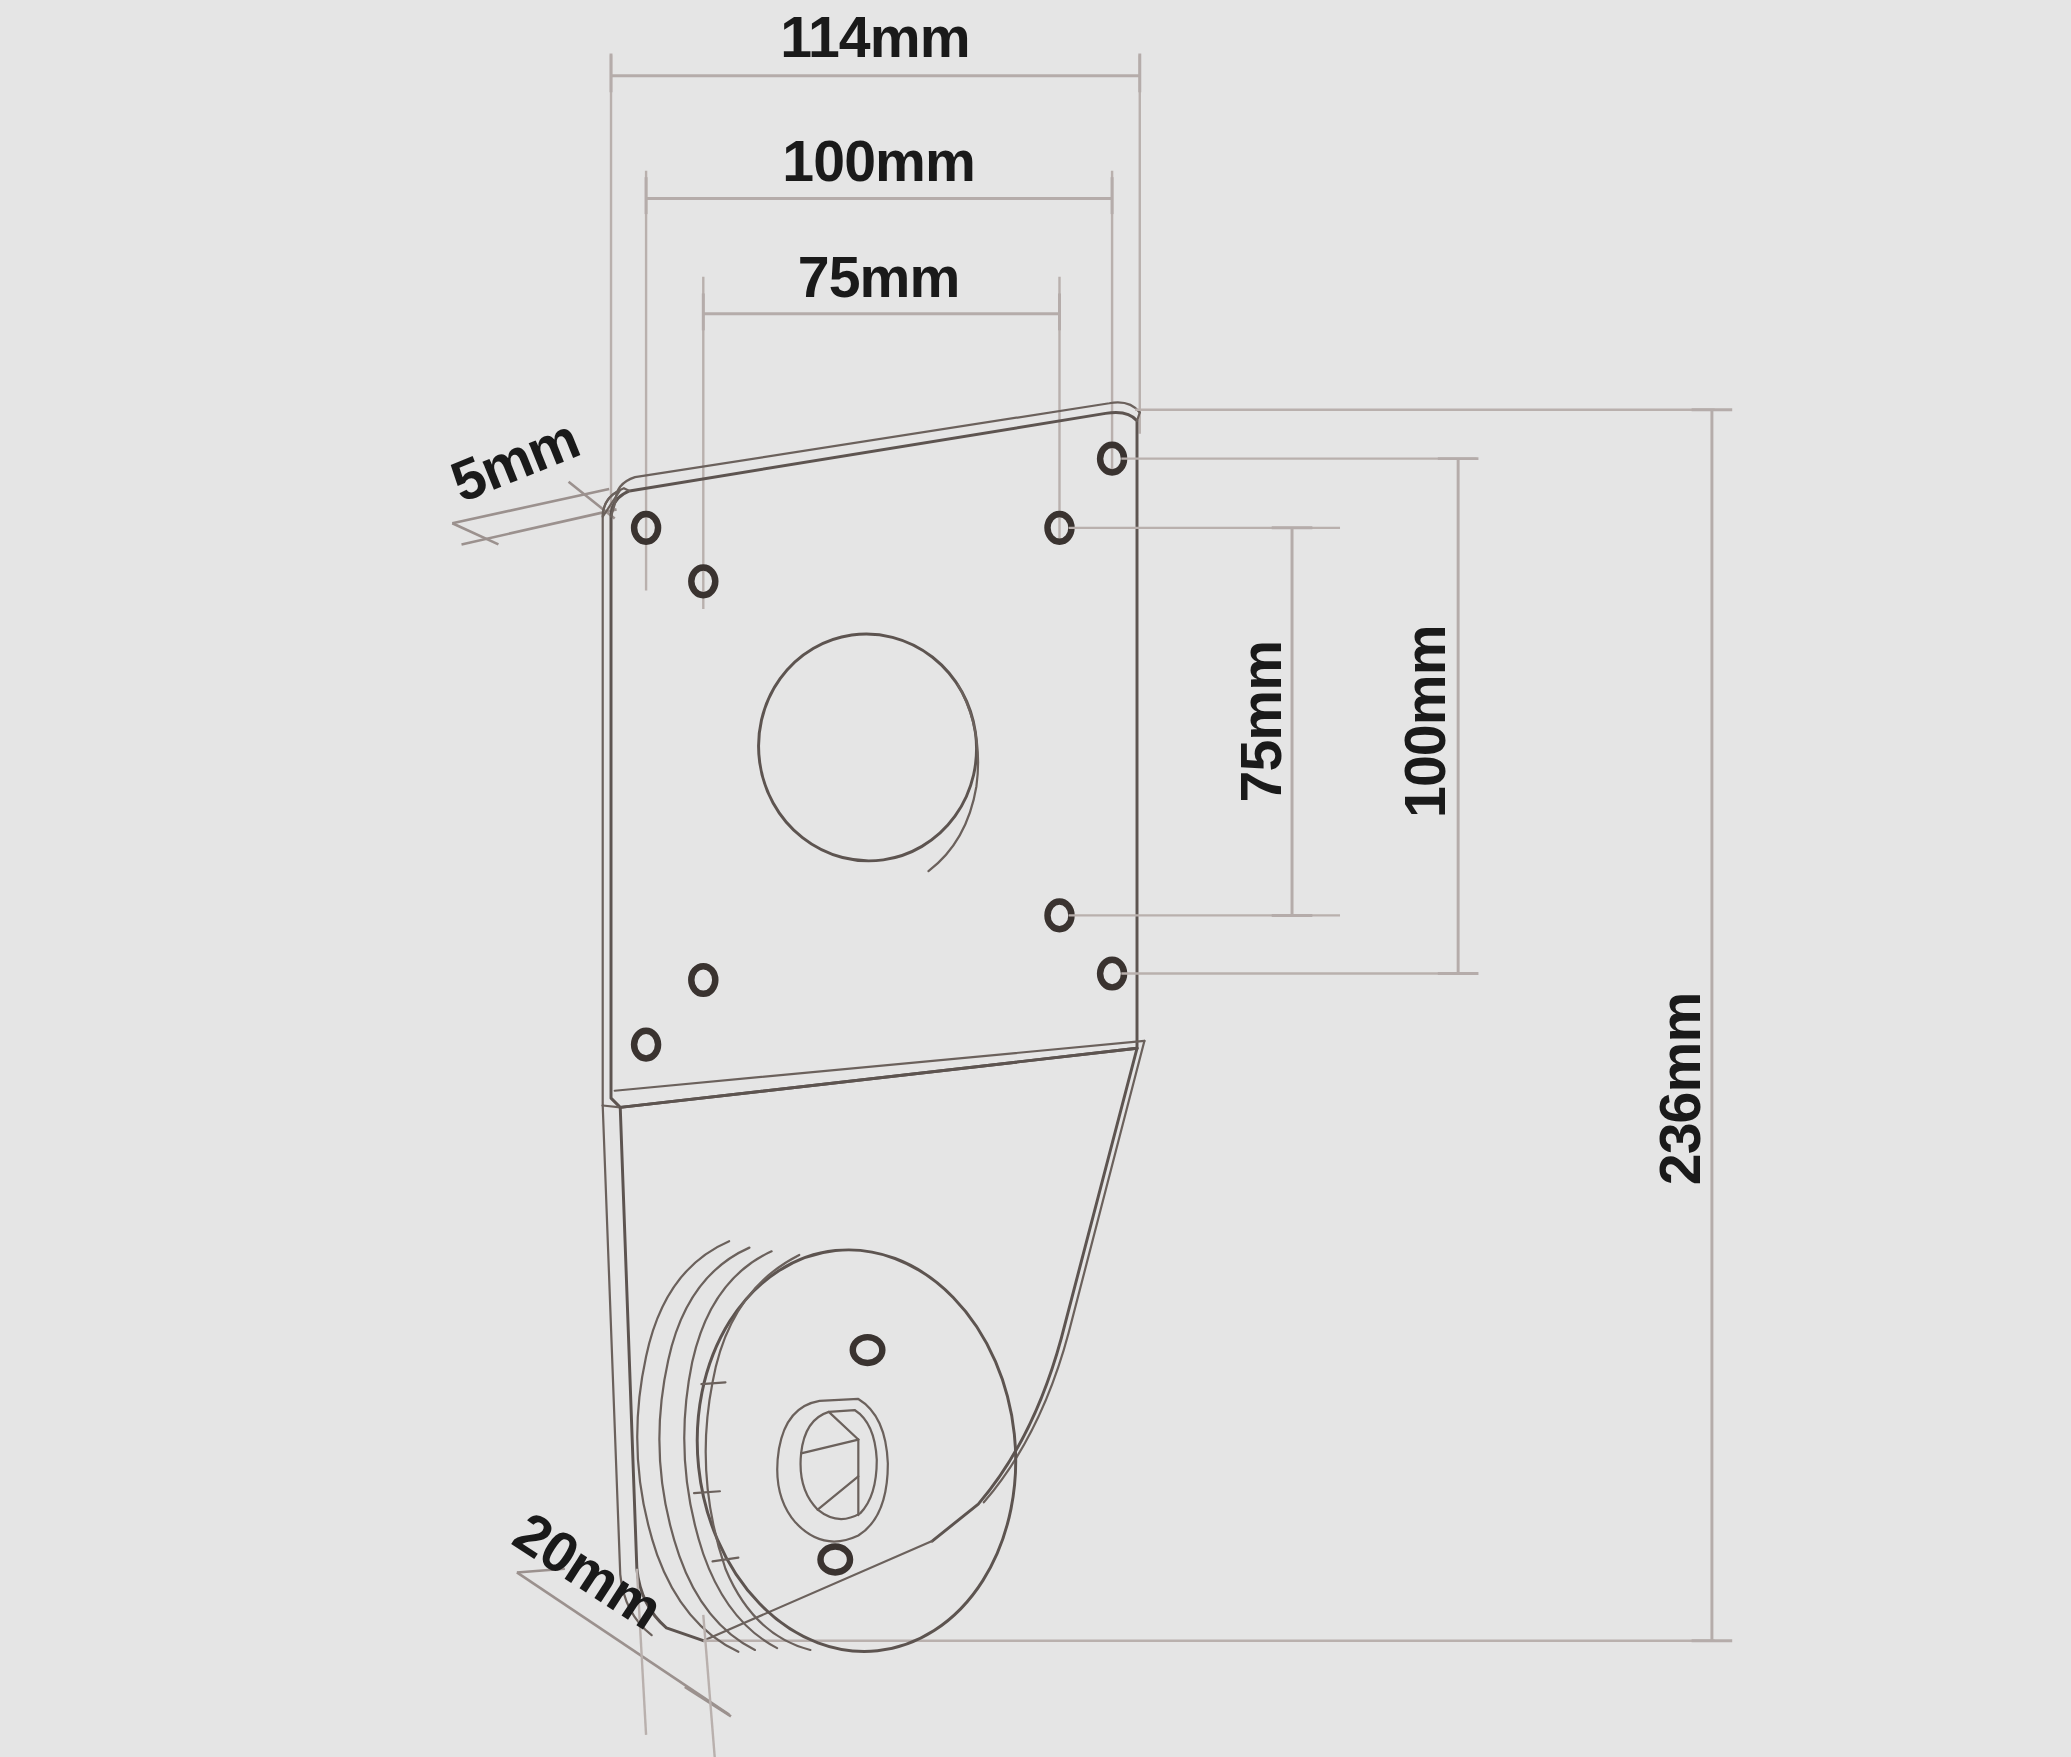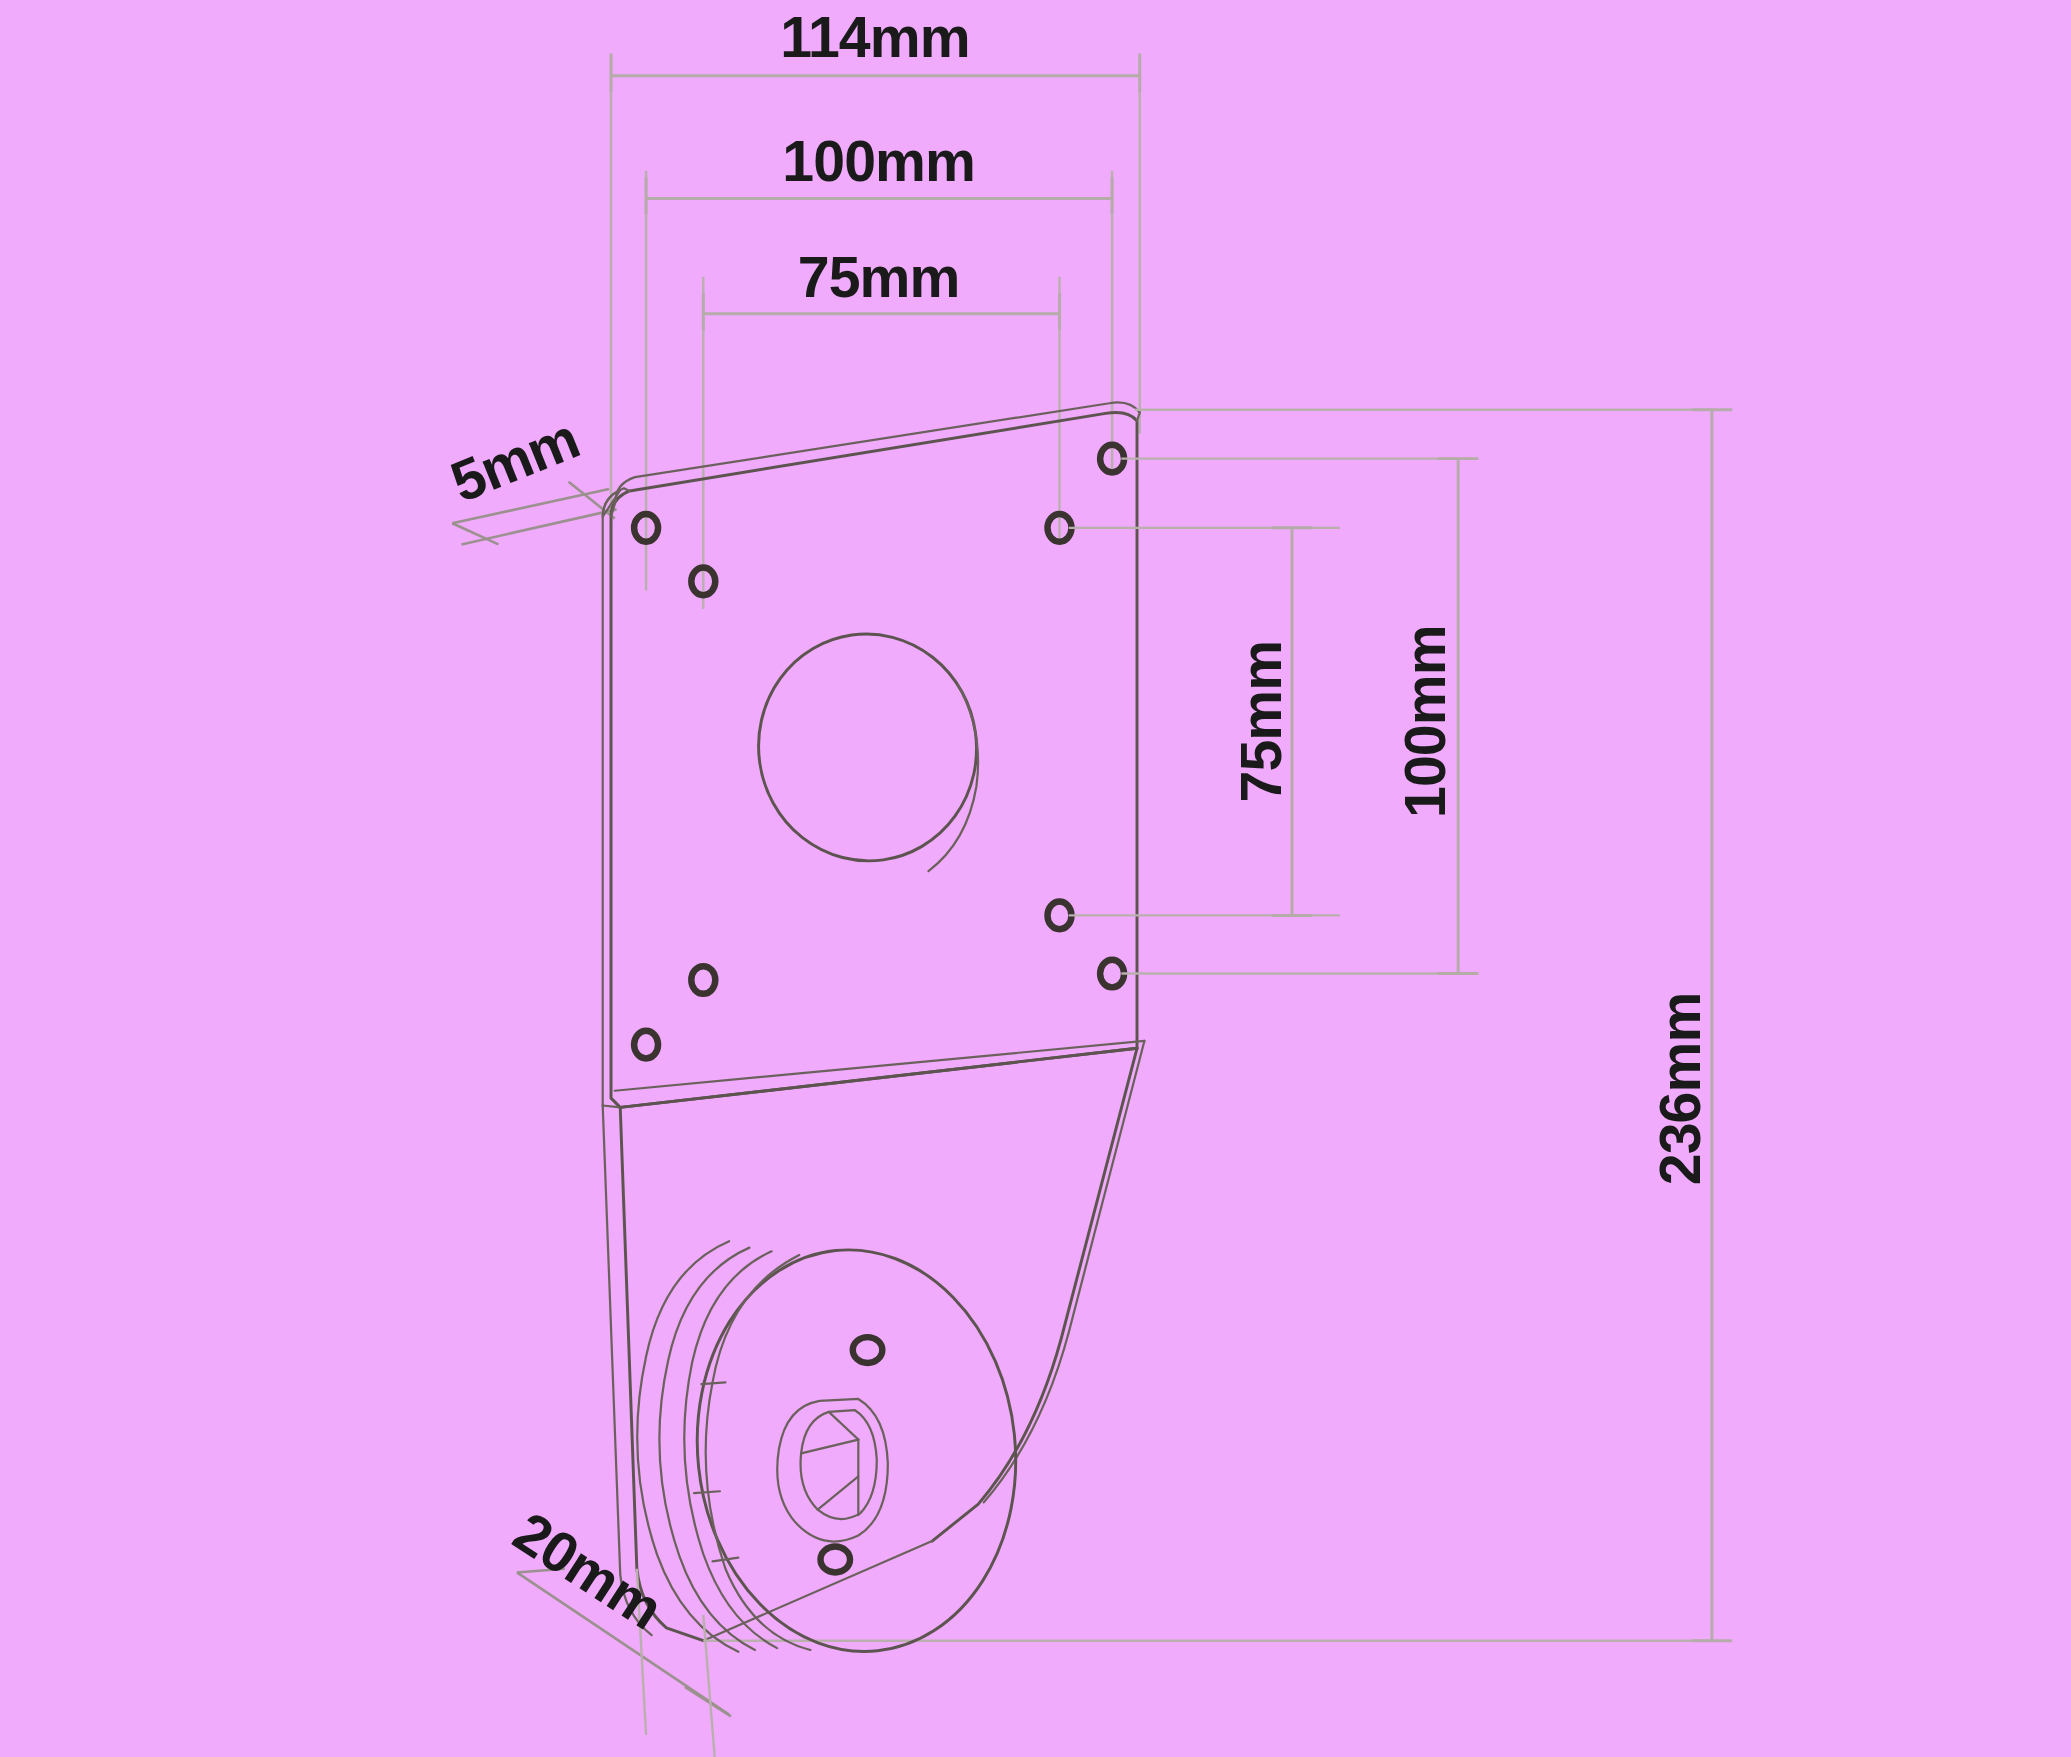--- a/index.html
+++ b/index.html
@@ -14,21 +14,21 @@
     font-family: "Liberation Sans", sans-serif;
     overflow: hidden;
     position: relative;
   }
   #drawing-root {
     position: absolute;
     left: 0;
     top: 0;
     width: 2071px;
     height: 1757px;
-    background: #f0abfc;
+    background: #e5e5e5;
   }
   svg.drawing {
     display: block;
     width: 2071px;
     height: 1757px;
   }
   .dim-text {
     font-family: "Liberation Sans", sans-serif;
     font-weight: 700;
     font-size: 62px;

